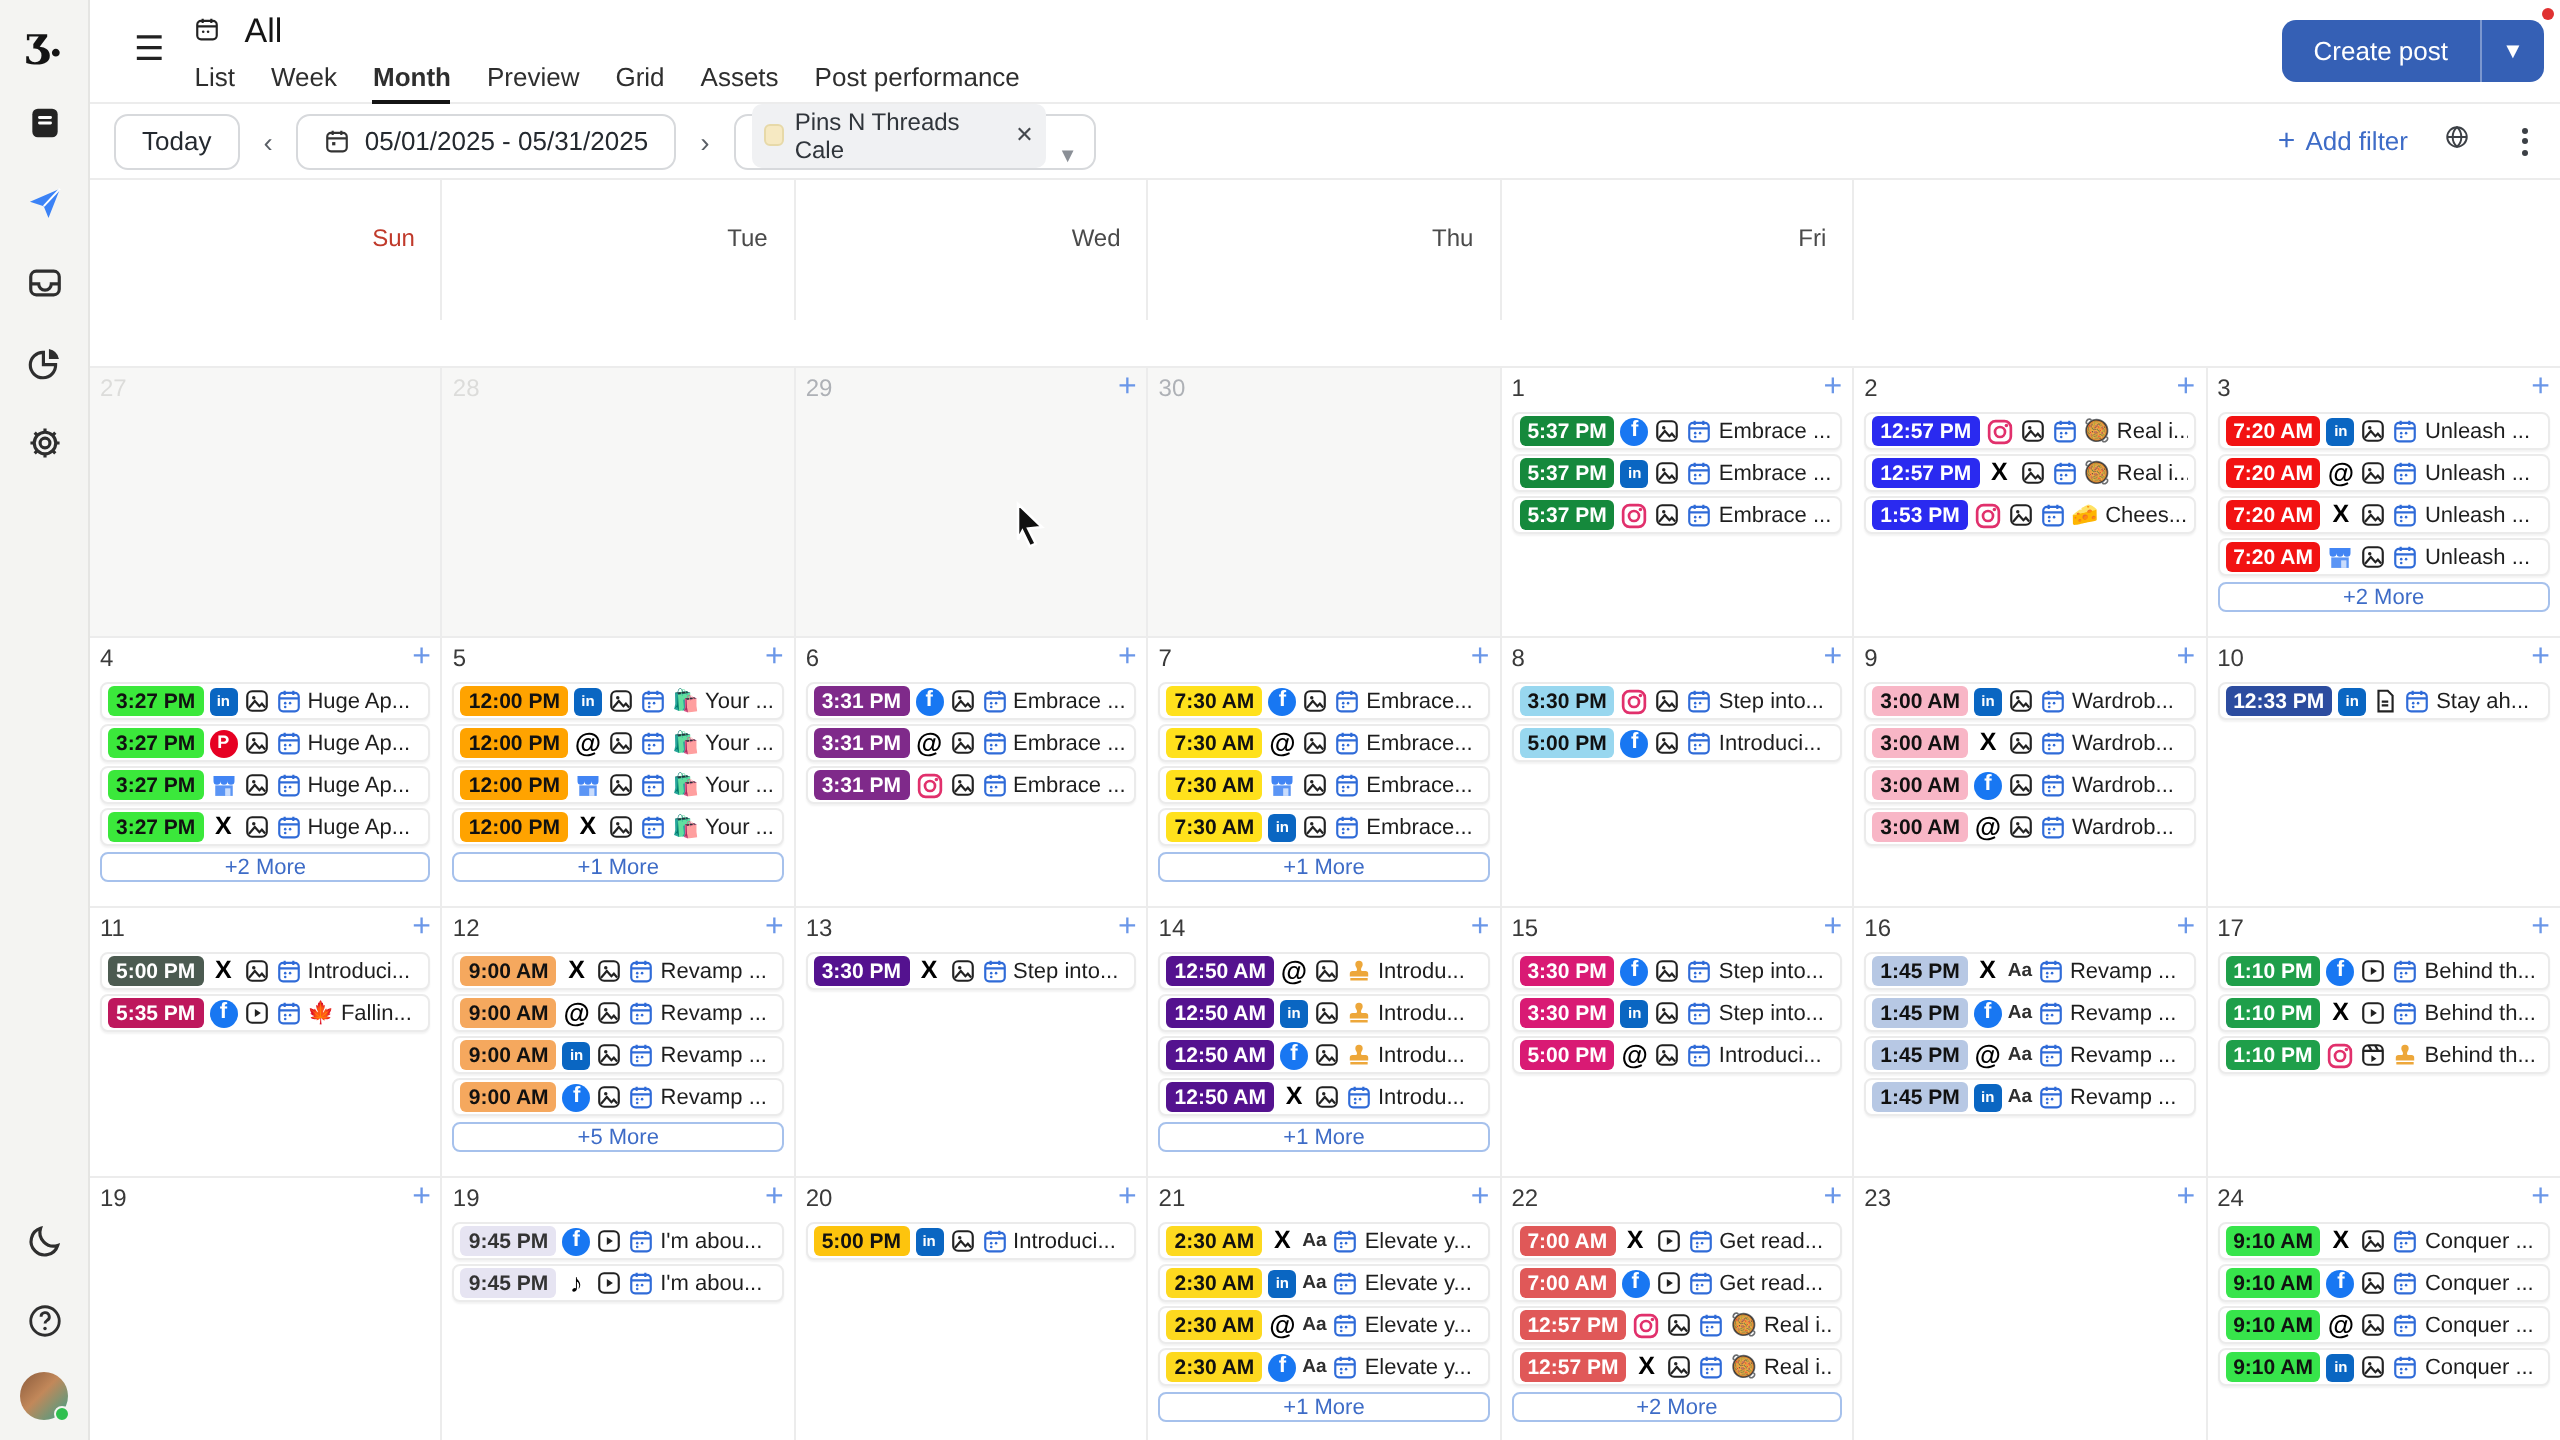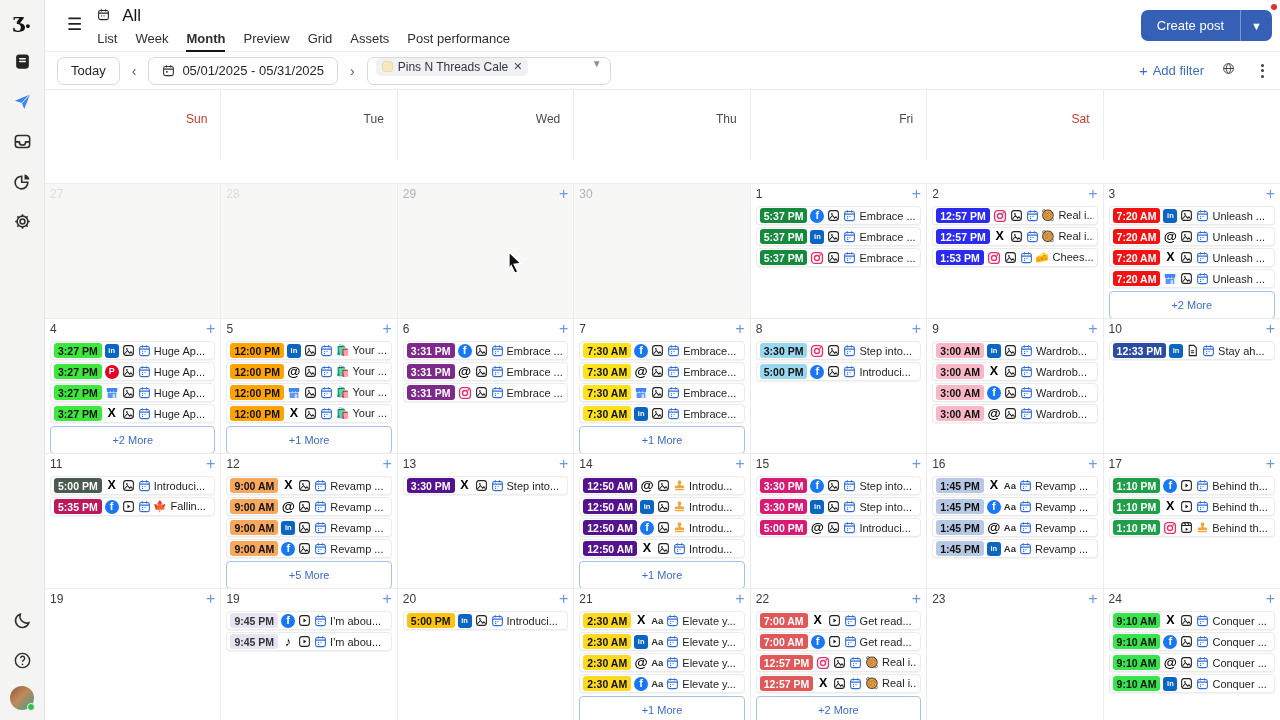--- a/index.html
+++ b/index.html
@@ -28,21 +28,21 @@
   .tab.active { font-weight:700; border-bottom:2px solid #141414; }
   .topbar-right { margin-left:auto; display:flex; align-items:center; padding-top:4px; }
   .create-btn { display:flex; align-items:stretch; background:#3560b5; border-radius:7px; overflow:hidden; color:#fff; cursor:pointer; }
   .create-btn .label { padding:8px 16px; font-size:13px; font-weight:500; }
   .create-btn .caret { width:32px; display:flex; align-items:center; justify-content:center; border-left:1px solid rgba(255,255,255,.35); font-size:11px; }
 
   
   .filterbar { height:38px; border-bottom:1px solid #ececec; display:flex; align-items:center; padding:0 12px; gap:9px; flex:none; }
   .btn-plain { border:1px solid #d7d9dc; background:#fff; border-radius:7px; height:28px; padding:0 13px; font-size:13px; color:#24292f; display:flex; align-items:center; gap:6px; cursor:pointer; font-family:inherit; }
   .chev { color:#5a5f66; font-size:14px; cursor:pointer; padding:0 3px; background:none; border:none; }
-  .tag-select { border:1px solid #d7d9dc; border-radius:7px; height:28px; width:244px; display:flex; align-items:flex-start; padding:0 8px; gap:6px; cursor:pointer; }
+  .tag-select { border:1px solid #d7d9dc; border-radius:7px; height:28px; width:181px; display:flex; align-items:flex-end; padding:0 8px; gap:6px; cursor:pointer; }
   .tag-chip { background:#f0f1f3; border-radius:5px; display:flex; align-items:center; gap:5px; padding:2px 6px; font-size:12px; color:#30353b; }
   .tag-swatch { width:11px; height:11px; border-radius:3px; background:#f6e9c2; border:1px solid #e7d9a8; }
   .tag-x { font-size:11px; color:#45494f; cursor:pointer; }
   .tag-caret { margin-left:auto; color:#8a8f96; font-size:10px; }
   .fb-right { margin-left:auto; display:flex; align-items:center; gap:18px; }
   .add-filter { color:#3e6cc7; font-size:13px; display:flex; align-items:center; gap:5px; cursor:pointer; background:none; border:none; font-family:inherit; }
   .kebab { display:flex; flex-direction:column; gap:2.5px; cursor:pointer; padding:2px 4px; }
   .kebab i { width:3px; height:3px; border-radius:50%; background:#3c4046; }
 
   
@@ -66,21 +66,21 @@
   .pf-li { background:#0a66c2; border-radius:3px; font-size:7.5px; }
   .pf-pi { background:#e60023; font-size:9px; }
   .pf-x  { background:none; color:#000; font-weight:800; font-size:12.5px; }
   .pf-th { background:none; color:#000; font-weight:600; font-size:13.5px; }
   .pf-tt { background:none; color:#000; font-size:13px; }
   .pfsvg svg, .pfsvg { width:14px; height:14px; flex:none; display:block; }
   .ticon svg, .ticon { width:13px; height:13px; flex:none; display:block; }
   .ticon-text { font-size:9.5px; font-weight:700; color:#2e2e2e; flex:none; }
   .sicon svg, .sicon { width:13px; height:13px; flex:none; display:block; }
   .event-title { flex:1; white-space:nowrap; overflow:hidden; font-size:11px; color:#1e1e1e; text-align:left; }
-  .more-btn { display:block; width:100%; margin-top:3px; height:28px; border:1px solid #a6c1ec; border-radius:4px; background:#fff; color:#3e6cc7; font-size:11px; cursor:pointer; font-family:inherit; }
+  .more-btn { display:block; width:100%; margin-top:3px; height:15px; border:1px solid #a6c1ec; border-radius:4px; background:#fff; color:#3e6cc7; font-size:11px; cursor:pointer; font-family:inherit; }
 
   .cursor { position:absolute; left:505px; top:250px; z-index:50; pointer-events:none; }
   .rec-dot { position:absolute; right:3px; top:4px; width:6px; height:6px; border-radius:50%; background:#e03131; z-index:60; }
 </style>
 </head>
 <body>
 
 <div class="rec-dot"></div>
 
 <div class="app">
@@ -211,21 +211,20 @@
       </div>
     </div>
 
     <div class="calendar">
       <div class="day-headers" id="dayHeaders">
           <div class="day-header weekend">Sun</div>
           <div class="day-header">Tue</div>
           <div class="day-header">Wed</div>
           <div class="day-header">Thu</div>
           <div class="day-header">Fri</div>
-          <div class="day-header weekend">Sat</div>
         </div>
       <div id="weeks">
           <div class="week">
             <div class="cal-cell other faint">
               <div class="cell-head">
                 <span class="day-num">27</span>
               </div>
             </div>
             <div class="cal-cell other faint">
               <div class="cell-head">

